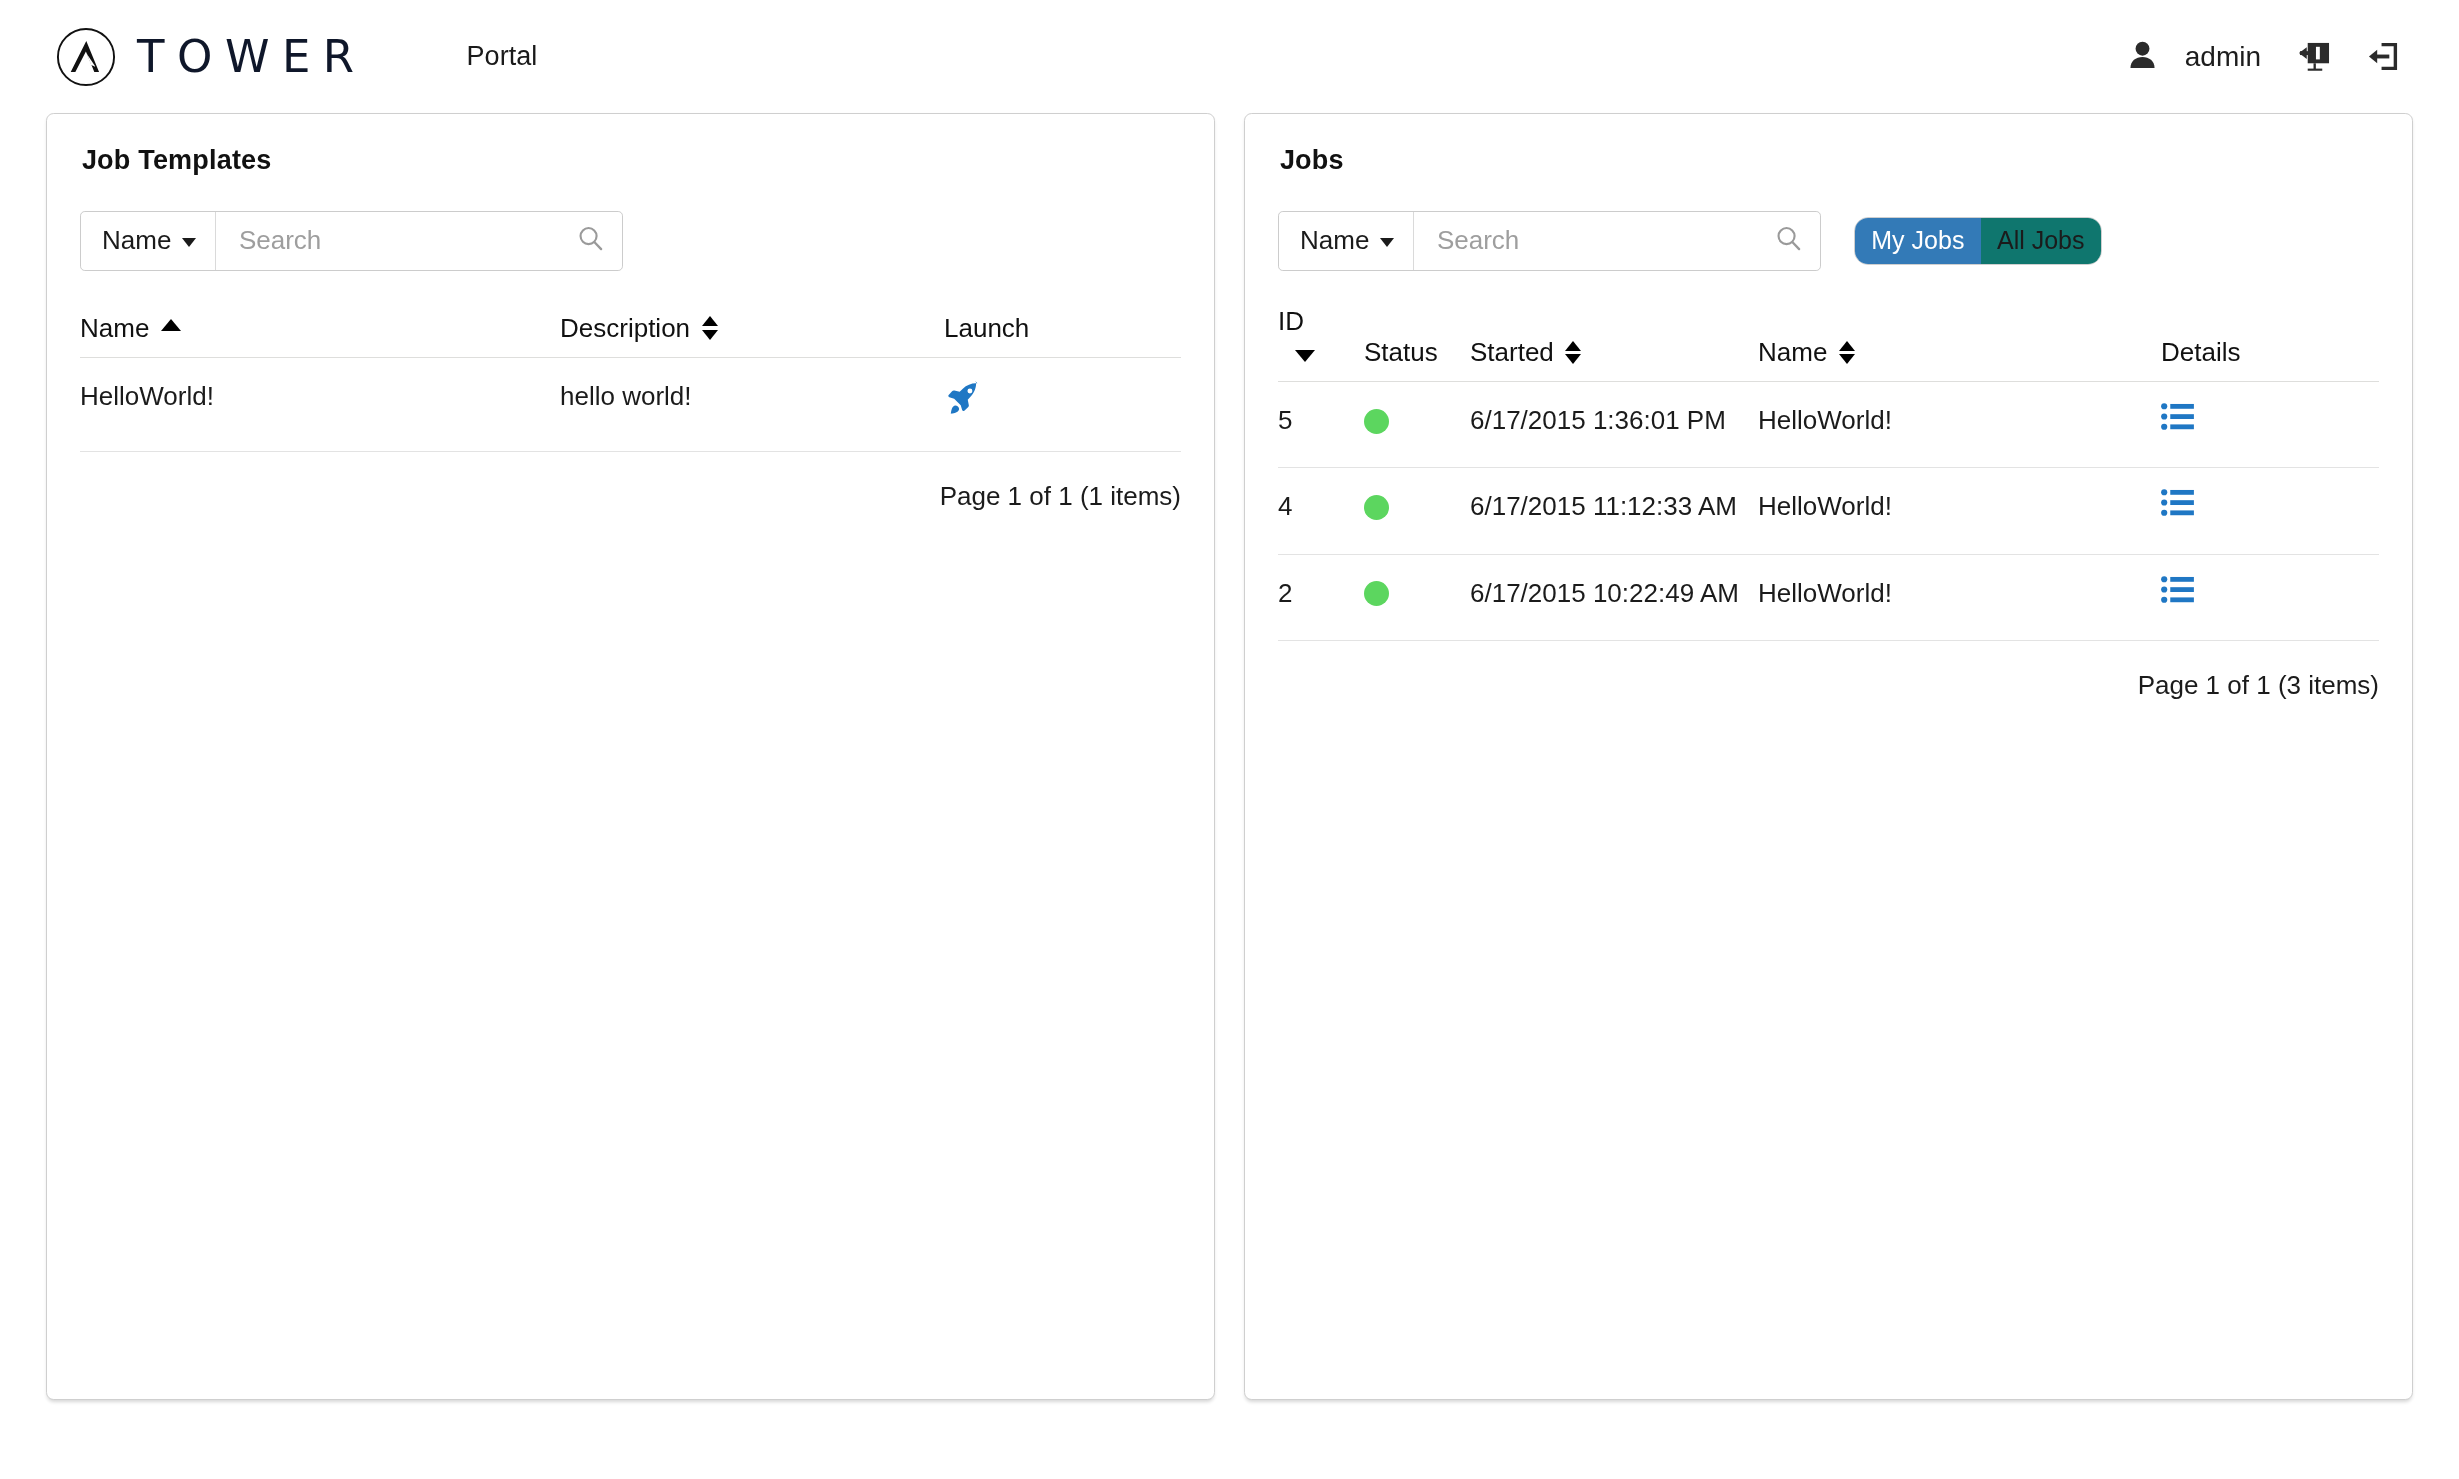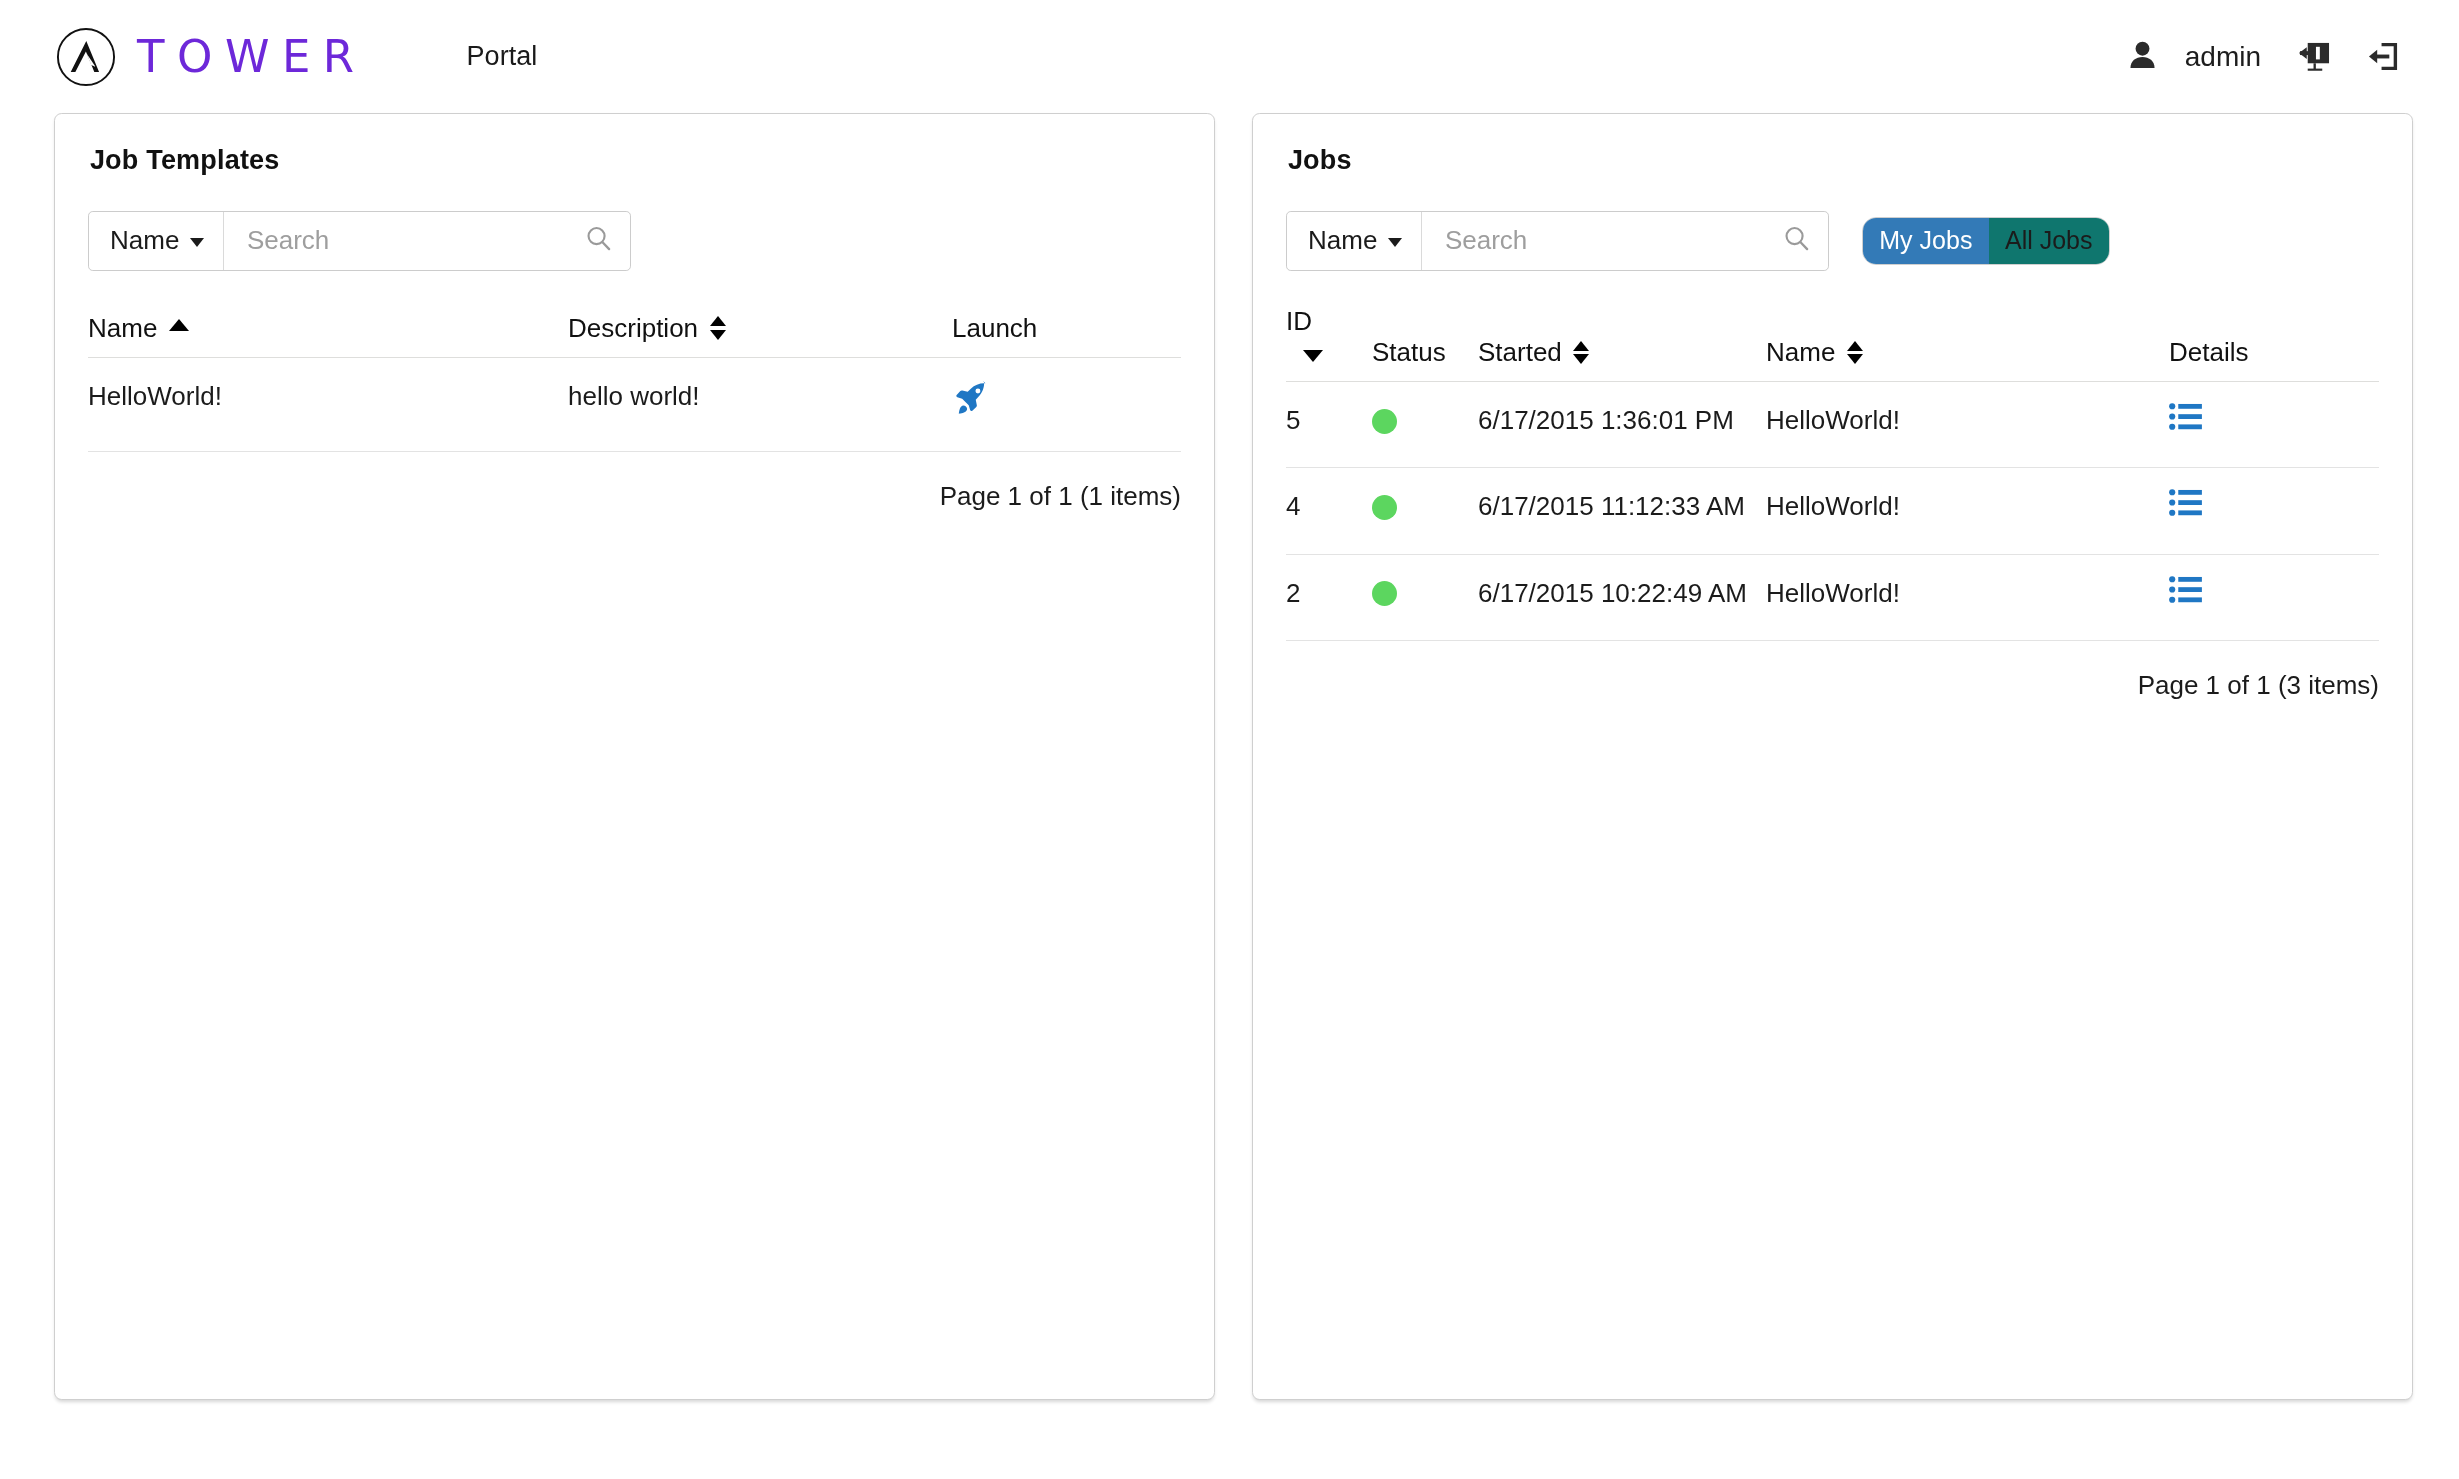--- a/index.html
+++ b/index.html
@@ -18,21 +18,21 @@
     display: flex;
     align-items: center;
     padding: 0 60px 0 56px;
   }
   .brand { display: flex; align-items: center; }
   .logo-mark { width: 60px; height: 60px; flex: 0 0 60px; }
   .brand-word {
     font-size: 45px;
     letter-spacing: 12.5px;
     font-weight: 400;
-    color: #6d28d9;
+    color: #0f172a;
     margin-left: 21px;
     line-height: 1;
     font-family: "DejaVu Sans", sans-serif;
   }
   .portal-label {
     font-size: 27px;
     color: #1a1a1a;
     margin-left: 100px;
     line-height: 1;
   }
@@ -54,21 +54,20 @@
     align-items: flex-start;
   }
   .panel {
     background: #fff;
     border: 1px solid #cfcfcf;
     border-radius: 7.7px;
     box-shadow: 0 2.9px 3.8px -1px rgba(0,0,0,0.16);
     height: 1287px;
     padding: 25px 33px 0 33px;
     position: relative;
-    margin-left: 8px;
   }
   .panel.left  { width: 1174px; }
   .panel.right { width: 1174px; }
 
   .panel-title {
     font-size: 27px;
     font-weight: 700;
     color: #111;
     margin: 5.8px 0 0 1.9px;
     letter-spacing: 0.2px;

